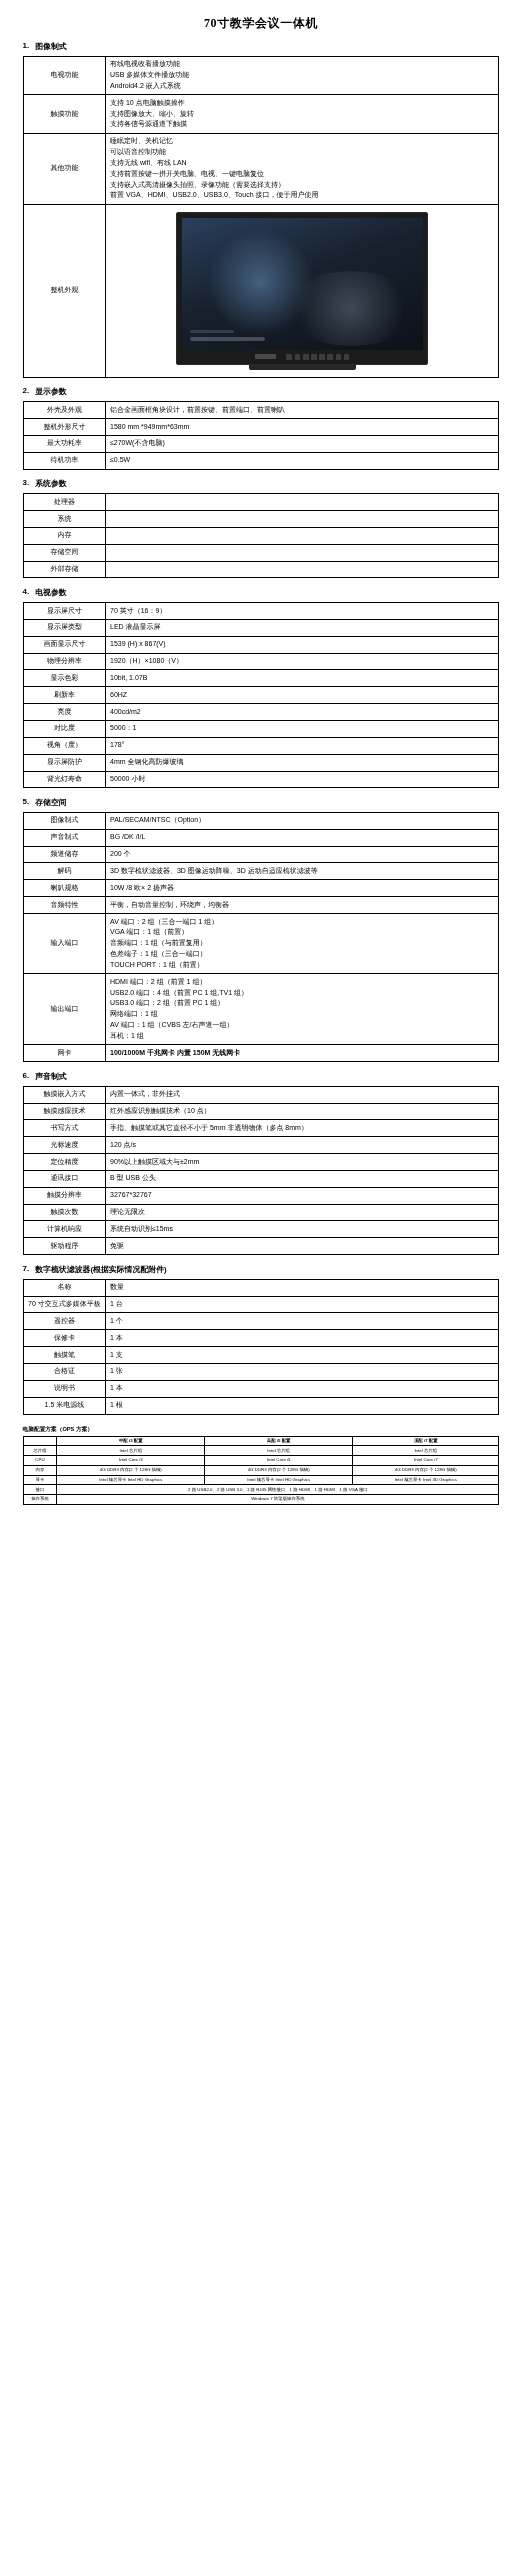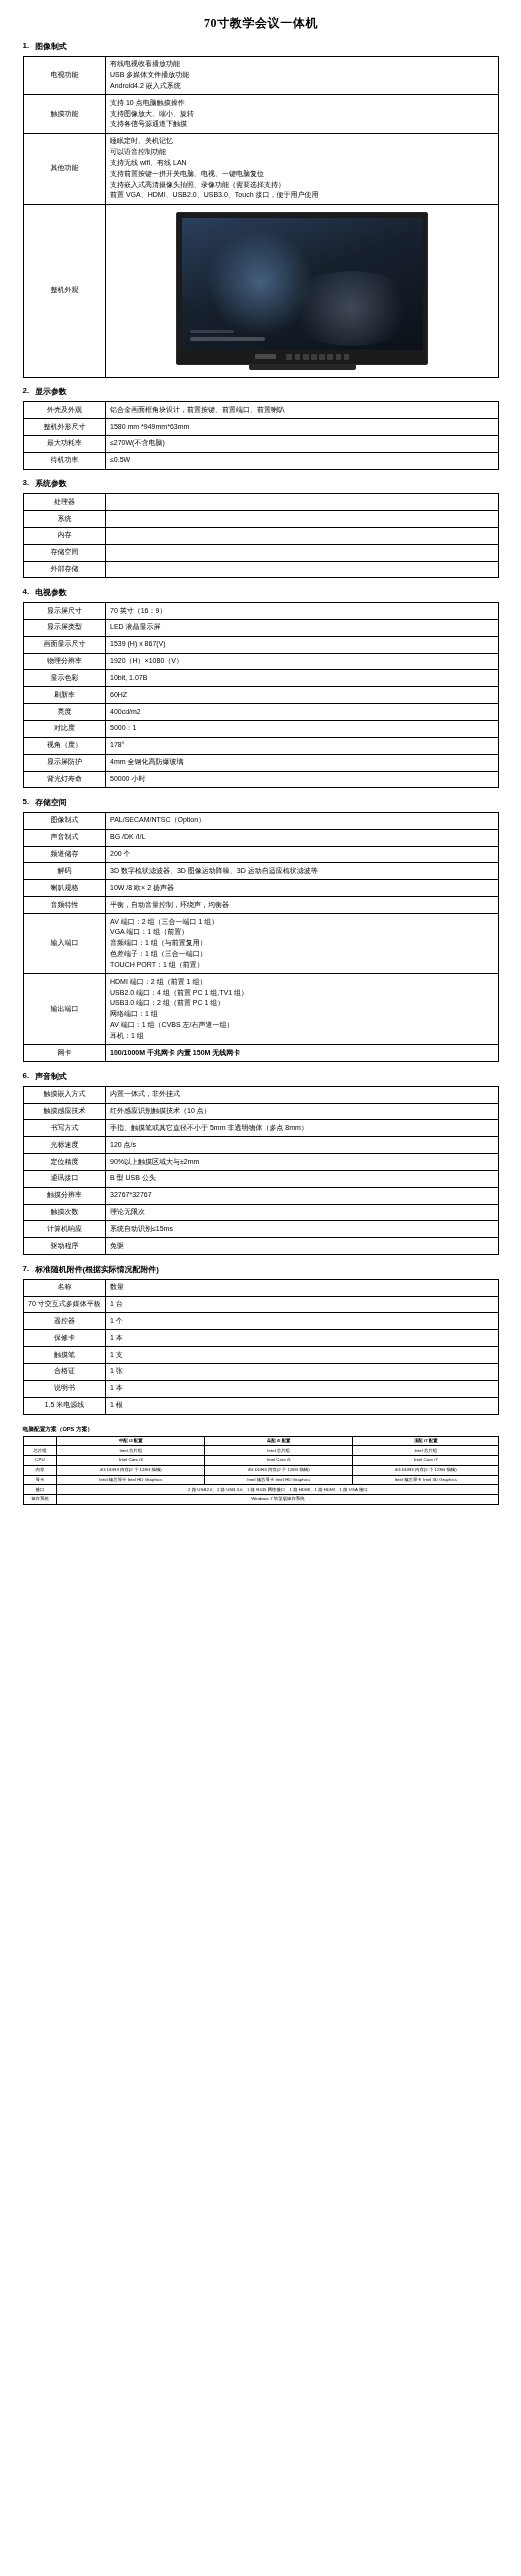--- a/index.html
+++ b/index.html
@@ -432,21 +432,21 @@
     </tr>
     <tr>
       <td class="label">驱动程序</td>
       <td>免驱</td>
     </tr>
   </tbody>
     </table>
 
   <div class="section-head">
     <span class="num">7.</span>
-    <span>标准随机附件(根据实际情况配附件)</span>
+    <span>数字梳状滤波器(根据实际情况配附件)</span>
   </div>
   <table class="spec">
     <tbody>
         <tr>
       <td class="label label-left">名称</td>
       <td>数量</td>
     </tr>
     <tr>
       <td class="label label-left">70 寸交互式多媒体平板</td>
       <td>1 台</td>

